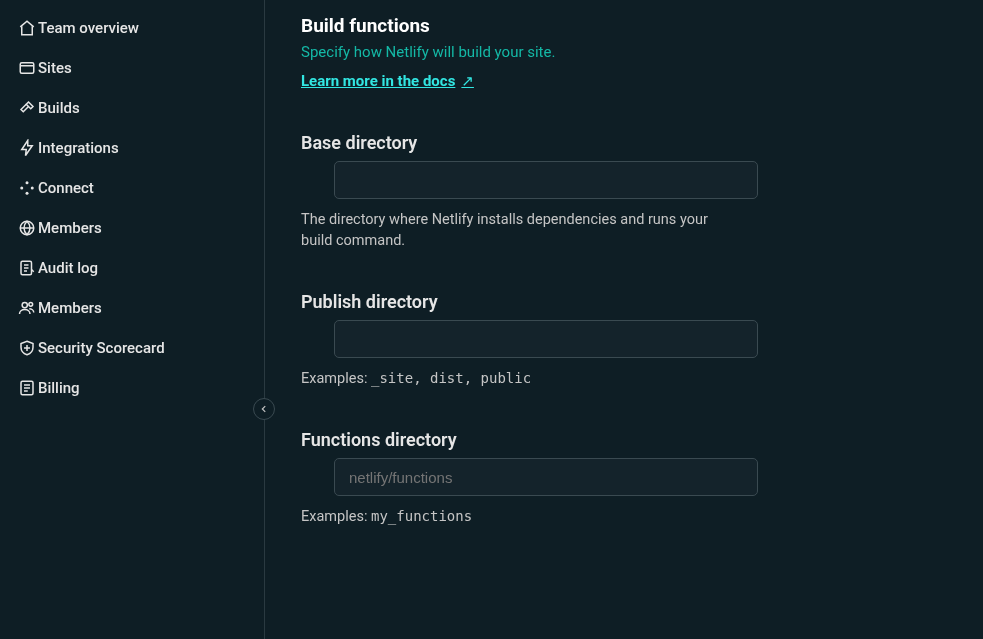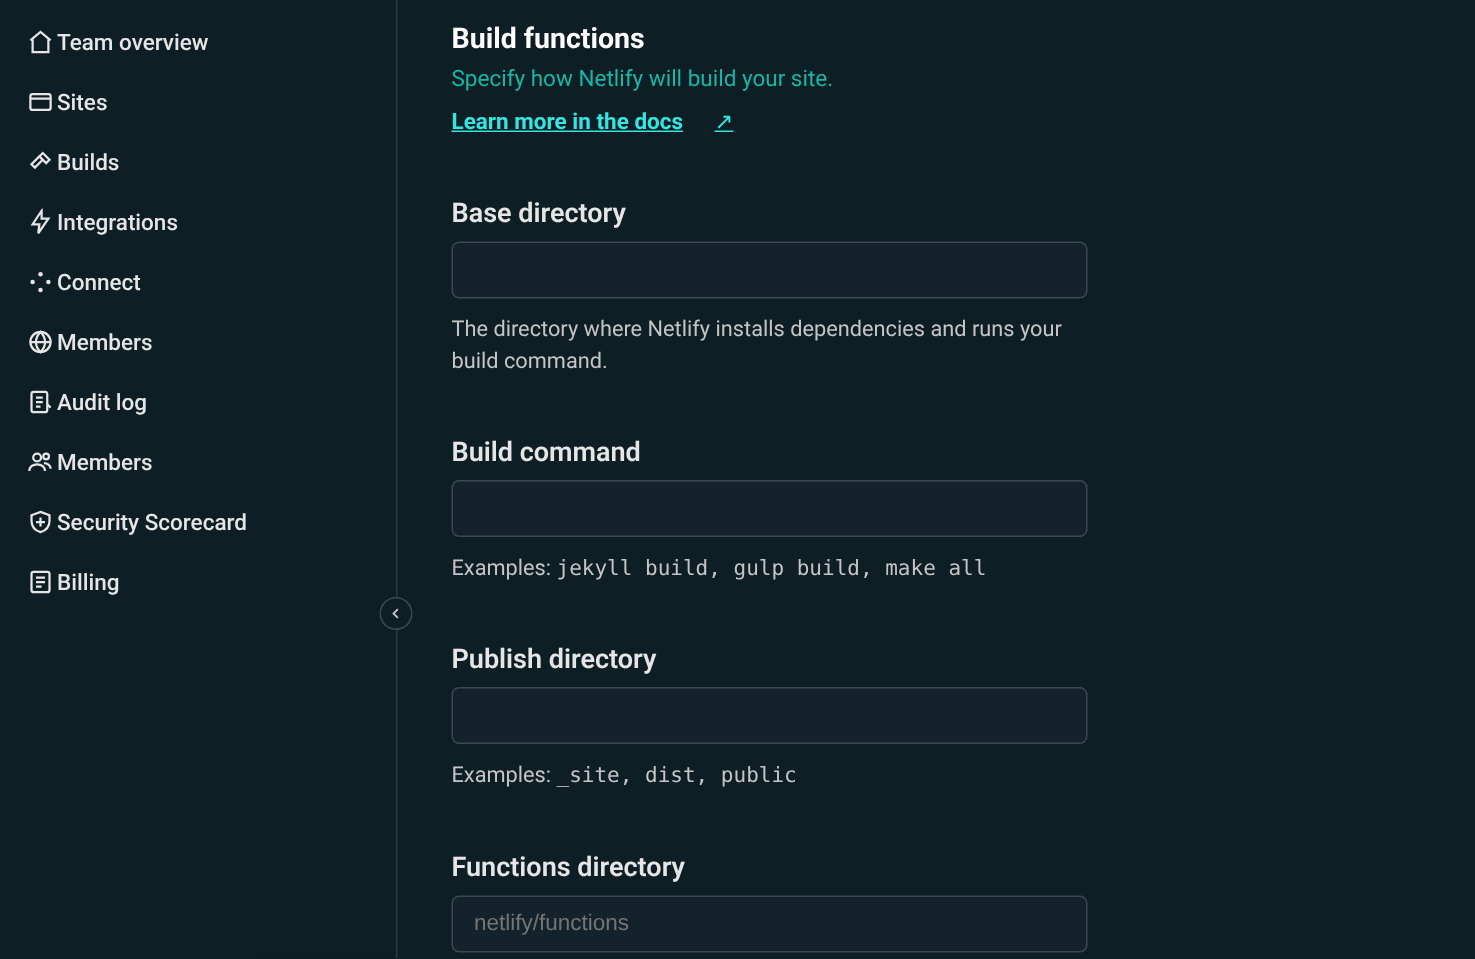--- a/index.html
+++ b/index.html
@@ -71,21 +71,21 @@
     color: #14b8a6;
     margin-bottom: 10px;
   }
   .doc-link {
     color: #32e6e2;
     font-weight: 700;
     text-decoration: underline;
     font-size: 15px;
     display: inline-flex;
     align-items: center;
-    gap: 21px;
+    gap: 6px;
   }
   .doc-link .arrow { font-weight: 400; }
   .field-block { margin-top: 40px; }
   .field-block.first { margin-top: 42px; }
   .field-label {
     display: block;
     font-size: 18px;
     font-weight: 600;
     color: #e6e6e6;
     margin-bottom: 8px;
@@ -93,20 +93,21 @@
   .text-input {
     width: 424px;
     height: 38px;
     background: #14232b;
     border: 1px solid #3a4a51;
     border-radius: 5px;
     color: #fef9c3;
     font-size: 15px;
     padding: 0 14px;
     outline: none;
+    margin-left: 33px;
   }
   .help-text {
     font-size: 14.5px;
     color: #c5c5c5;
     margin-top: 10px;
     max-width: 424px;
     line-height: 1.45;
   }
   .help-text .prefix { }
   .mono {
@@ -247,27 +248,20 @@
       <span>Learn more in the docs</span>
       <span class="arrow">↗</span>
     </a>
 
     <div class="field-block first">
       <label class="field-label">Base directory</label>
       <input class="text-input" type="text" value="" style="">
       <p class="help-text">The directory where Netlify installs dependencies and runs your build command.</p>
     </div>
 
-    <div class="field-block">
-      <label class="field-label">Build command</label>
-      <input class="text-input" type="text" value="" style="">
-      <p class="help-text">
-        <span class="prefix">Examples: </span><span class="mono">jekyll build, gulp build, make all</span>
-      </p>
-    </div>
 
     <div class="field-block">
       <label class="field-label">Publish directory</label>
       <input class="text-input" type="text" value="" style="">
       <p class="help-text">
         <span class="prefix">Examples: </span><span class="mono">_site, dist, public</span>
       </p>
     </div>
 
     <div class="field-block">

